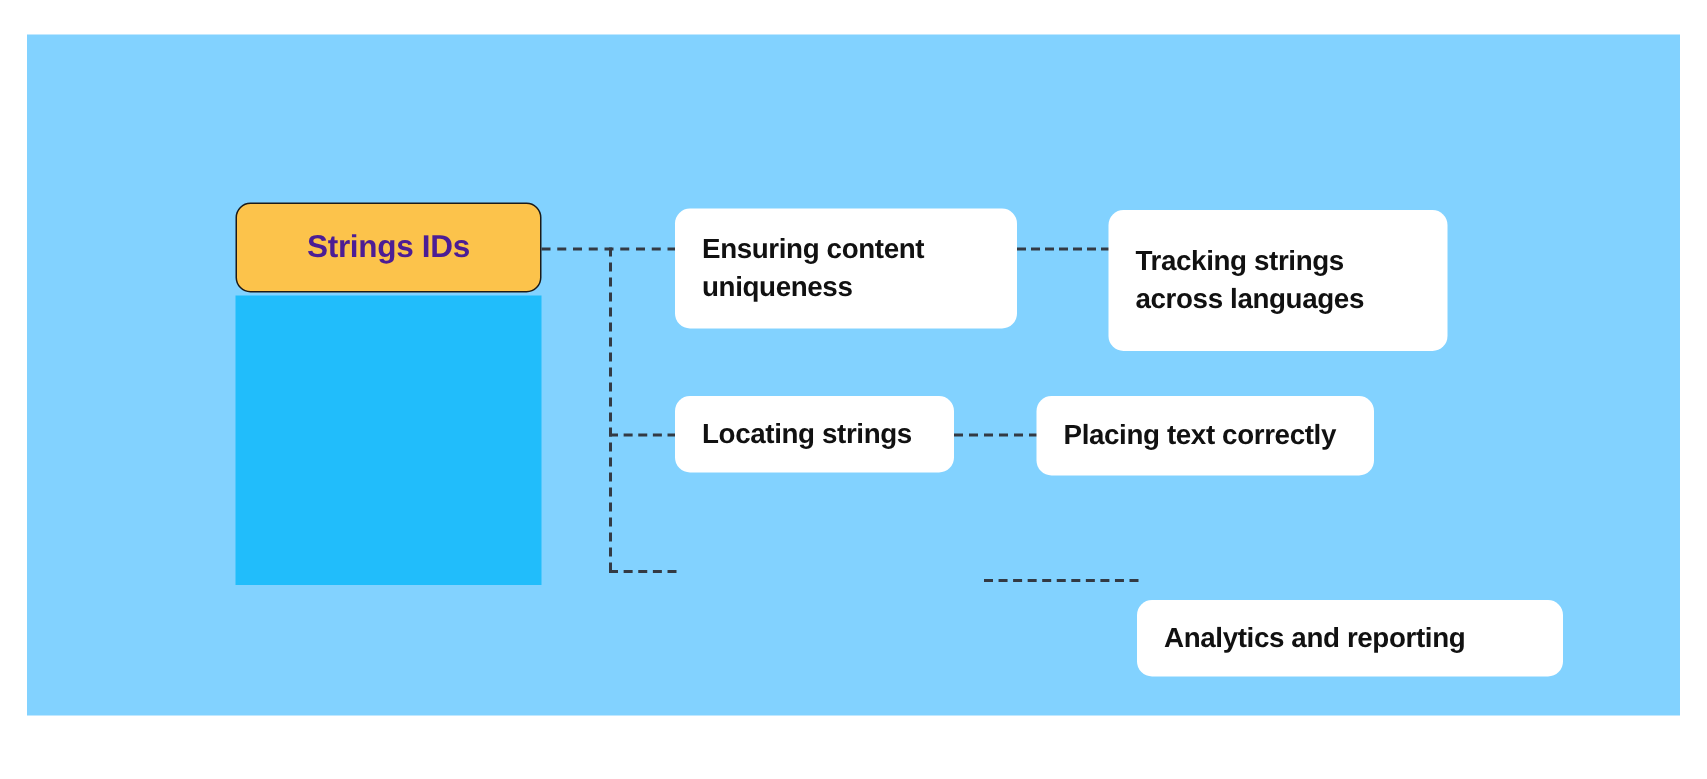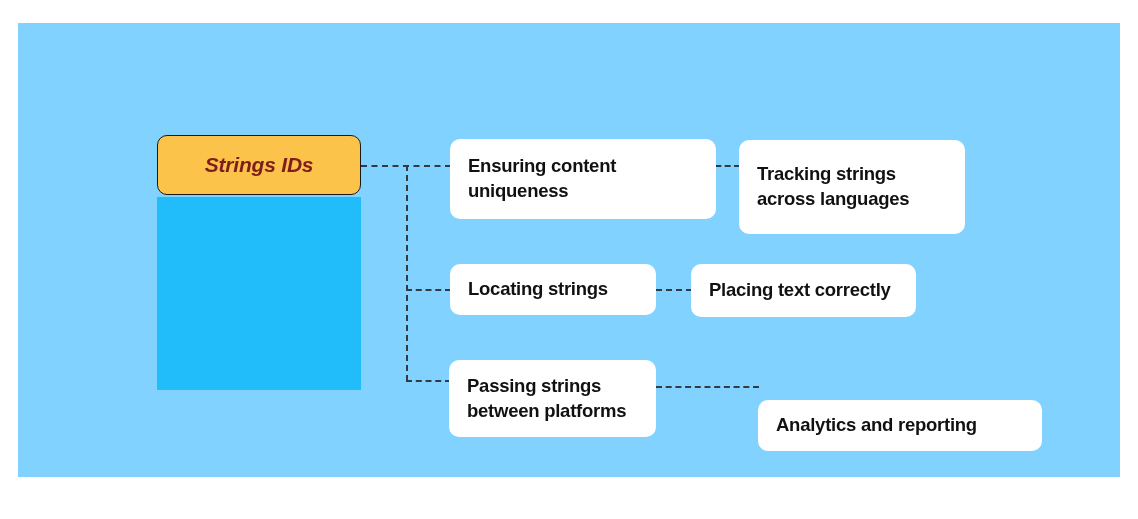--- a/index.html
+++ b/index.html
@@ -52,25 +52,24 @@
     border: 1.6px solid #1a1a1a;
     border-radius: 10px;
     box-sizing: border-box;
     display: flex;
     align-items: center;
     justify-content: center;
   }
   #root-node .node-text {
     font-size: 21px;
     font-weight: bold;
-    color: #7f1d1d;
+    color: #4c1d95;
     letter-spacing: -0.2px;
     text-align: center;
     font-stretch: condensed;
-    font-style: italic;
   }
 
   
   .card {
     position: absolute;
     background: #ffffff;
     border-radius: 10px;
     box-sizing: border-box;
     display: flex;
     align-items: center;
@@ -80,24 +79,24 @@
     font-size: 18.5px;
     font-weight: bold;
     color: #111111;
     line-height: 1.34;
     letter-spacing: -0.25px;
     white-space: pre-line;
     font-stretch: condensed;
   }
 
   
-  #card-r1c1 { left: 432px; top: 116px; width: 266px; height: 80px; }
+  #card-r1c1 { left: 432px; top: 116px; width: 228px; height: 80px; }
   #card-r1c2 { left: 721px; top: 117px; width: 226px; height: 94px; }
   
-  #card-r2c1 { left: 432px; top: 241px; width: 206px; height: 51px; }
+  #card-r2c1 { left: 432px; top: 241px; width: 186px; height: 51px; }
   #card-r2c2 { left: 673px; top: 241px; width: 225px; height: 53px; }
   
   #card-r3c1 { left: 431px; top: 337px; width: 207px; height: 77px; }
   #card-r3c2 { left: 740px; top: 337px; width: 284px; height: 51px; margin-top: 40px; }
 
   
   .conn-h {
     position: absolute;
     height: 0;
     border-top: 2.4px dashed #333a44;
@@ -150,22 +149,18 @@
 across languages</span>
     </div>
 
     <div class="card" id="card-r2c1">
       <span class="card-text">Locating strings</span>
     </div>
     <div class="card" id="card-r2c2">
       <span class="card-text">Placing text correctly</span>
     </div>
 
-    <div class="card" id="card-r3c1">
-      <span class="card-text">Passing strings
-between platforms</span>
-    </div>
     <div class="card" id="card-r3c2">
       <span class="card-text">Analytics and reporting</span>
     </div>
 
   </div>
 </div>
 
 </body></html>

